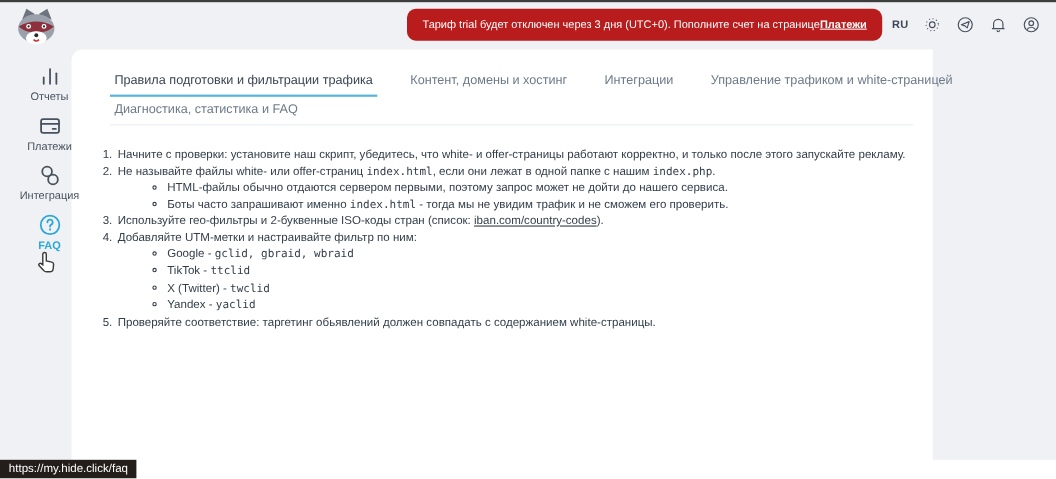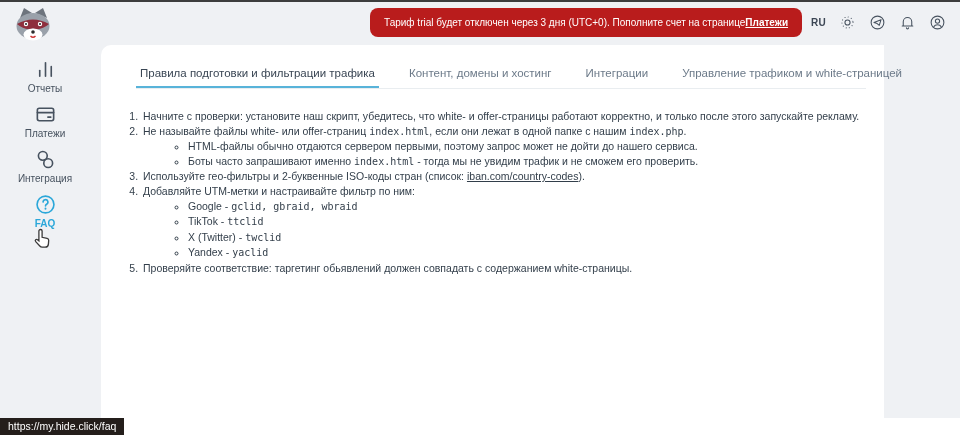--- a/index.html
+++ b/index.html
@@ -27,21 +27,21 @@
   .sidebar { position:absolute; left:3px; top:58px; width:84px; display:flex; flex-direction:column; align-items:center; gap:9px; z-index:5; }
   .side-item { display:flex; flex-direction:column; align-items:center; gap:2px; width:100%; cursor:pointer;
                color:#47525f; font-size:10px; }
   .side-item svg { width:23px; height:23px; stroke:#47525f; fill:none; stroke-width:1.7; }
   .side-item.active { color:#2ba7d9;font-weight:bold; }
   .side-item.active svg { stroke:#2ba7d9; }
 
   
   .card {
     position:absolute; left:65px; top:45px; width:783px; height:390px; background:#fff;
-    border-top-left-radius:10px; padding:22px 18px 0 22px; z-index:3;margin-left:36px;
+    border-top-left-radius:10px; padding:22px 18px 0 22px; z-index:3;
   }
   .tabs-row1 { display:flex; gap:26px; margin-left:13px; }
   .tab { font-size:11.5px; color:#6c7a89; padding:0 4px 7px; border-bottom:2px solid transparent;
          white-space:nowrap; cursor:pointer; }
   .tab.active { color:#3a4654; border-bottom-color:#58b3d9; }
   .tab-row2 { display:inline-block; margin-left:13px; font-size:11.5px; color:#6c7a89;
               padding:6px 4px 7px; cursor:pointer; }
   .tabs-divider { border:none; border-top:1px solid #e9edf0; margin-left:13px; }
 
   
@@ -142,20 +142,21 @@
   </div>
 </nav>
 
 <main class="card">
   <div class="tabs-row1">
     <div class="tab active">Правила подготовки и фильтрации трафика</div>
     <div class="tab">Контент, домены и хостинг</div>
     <div class="tab">Интеграции</div>
     <div class="tab">Управление трафиком и white-страницей</div>
   </div>
+  <div class="tab-row2">Диагностика, статистика и FAQ</div>
   <hr class="tabs-divider">
 
   <div class="content">
     <ol id="faq-list">
         <li><span>Начните с проверки: установите наш скрипт, убедитесь, что white- и offer-страницы работают корректно, и только после этого запускайте рекламу.</span></li>
         <li><span>Не называйте файлы white- или offer-страниц </span><code>index.html</code><span>, если они лежат в одной папке с нашим </span><code>index.php</code><span>.</span><ul>
             <li><span>HTML-файлы обычно отдаются сервером первыми, поэтому запрос может не дойти до нашего сервиса.</span></li>
             <li><span>Боты часто запрашивают именно </span><code>index.html</code><span> - тогда мы не увидим трафик и не сможем его проверить.</span></li>
           </ul></li>
         <li><span>Используйте гео-фильтры и 2-буквенные ISO-коды стран (список: </span><a>iban.com/country-codes</a><span>).</span></li>

